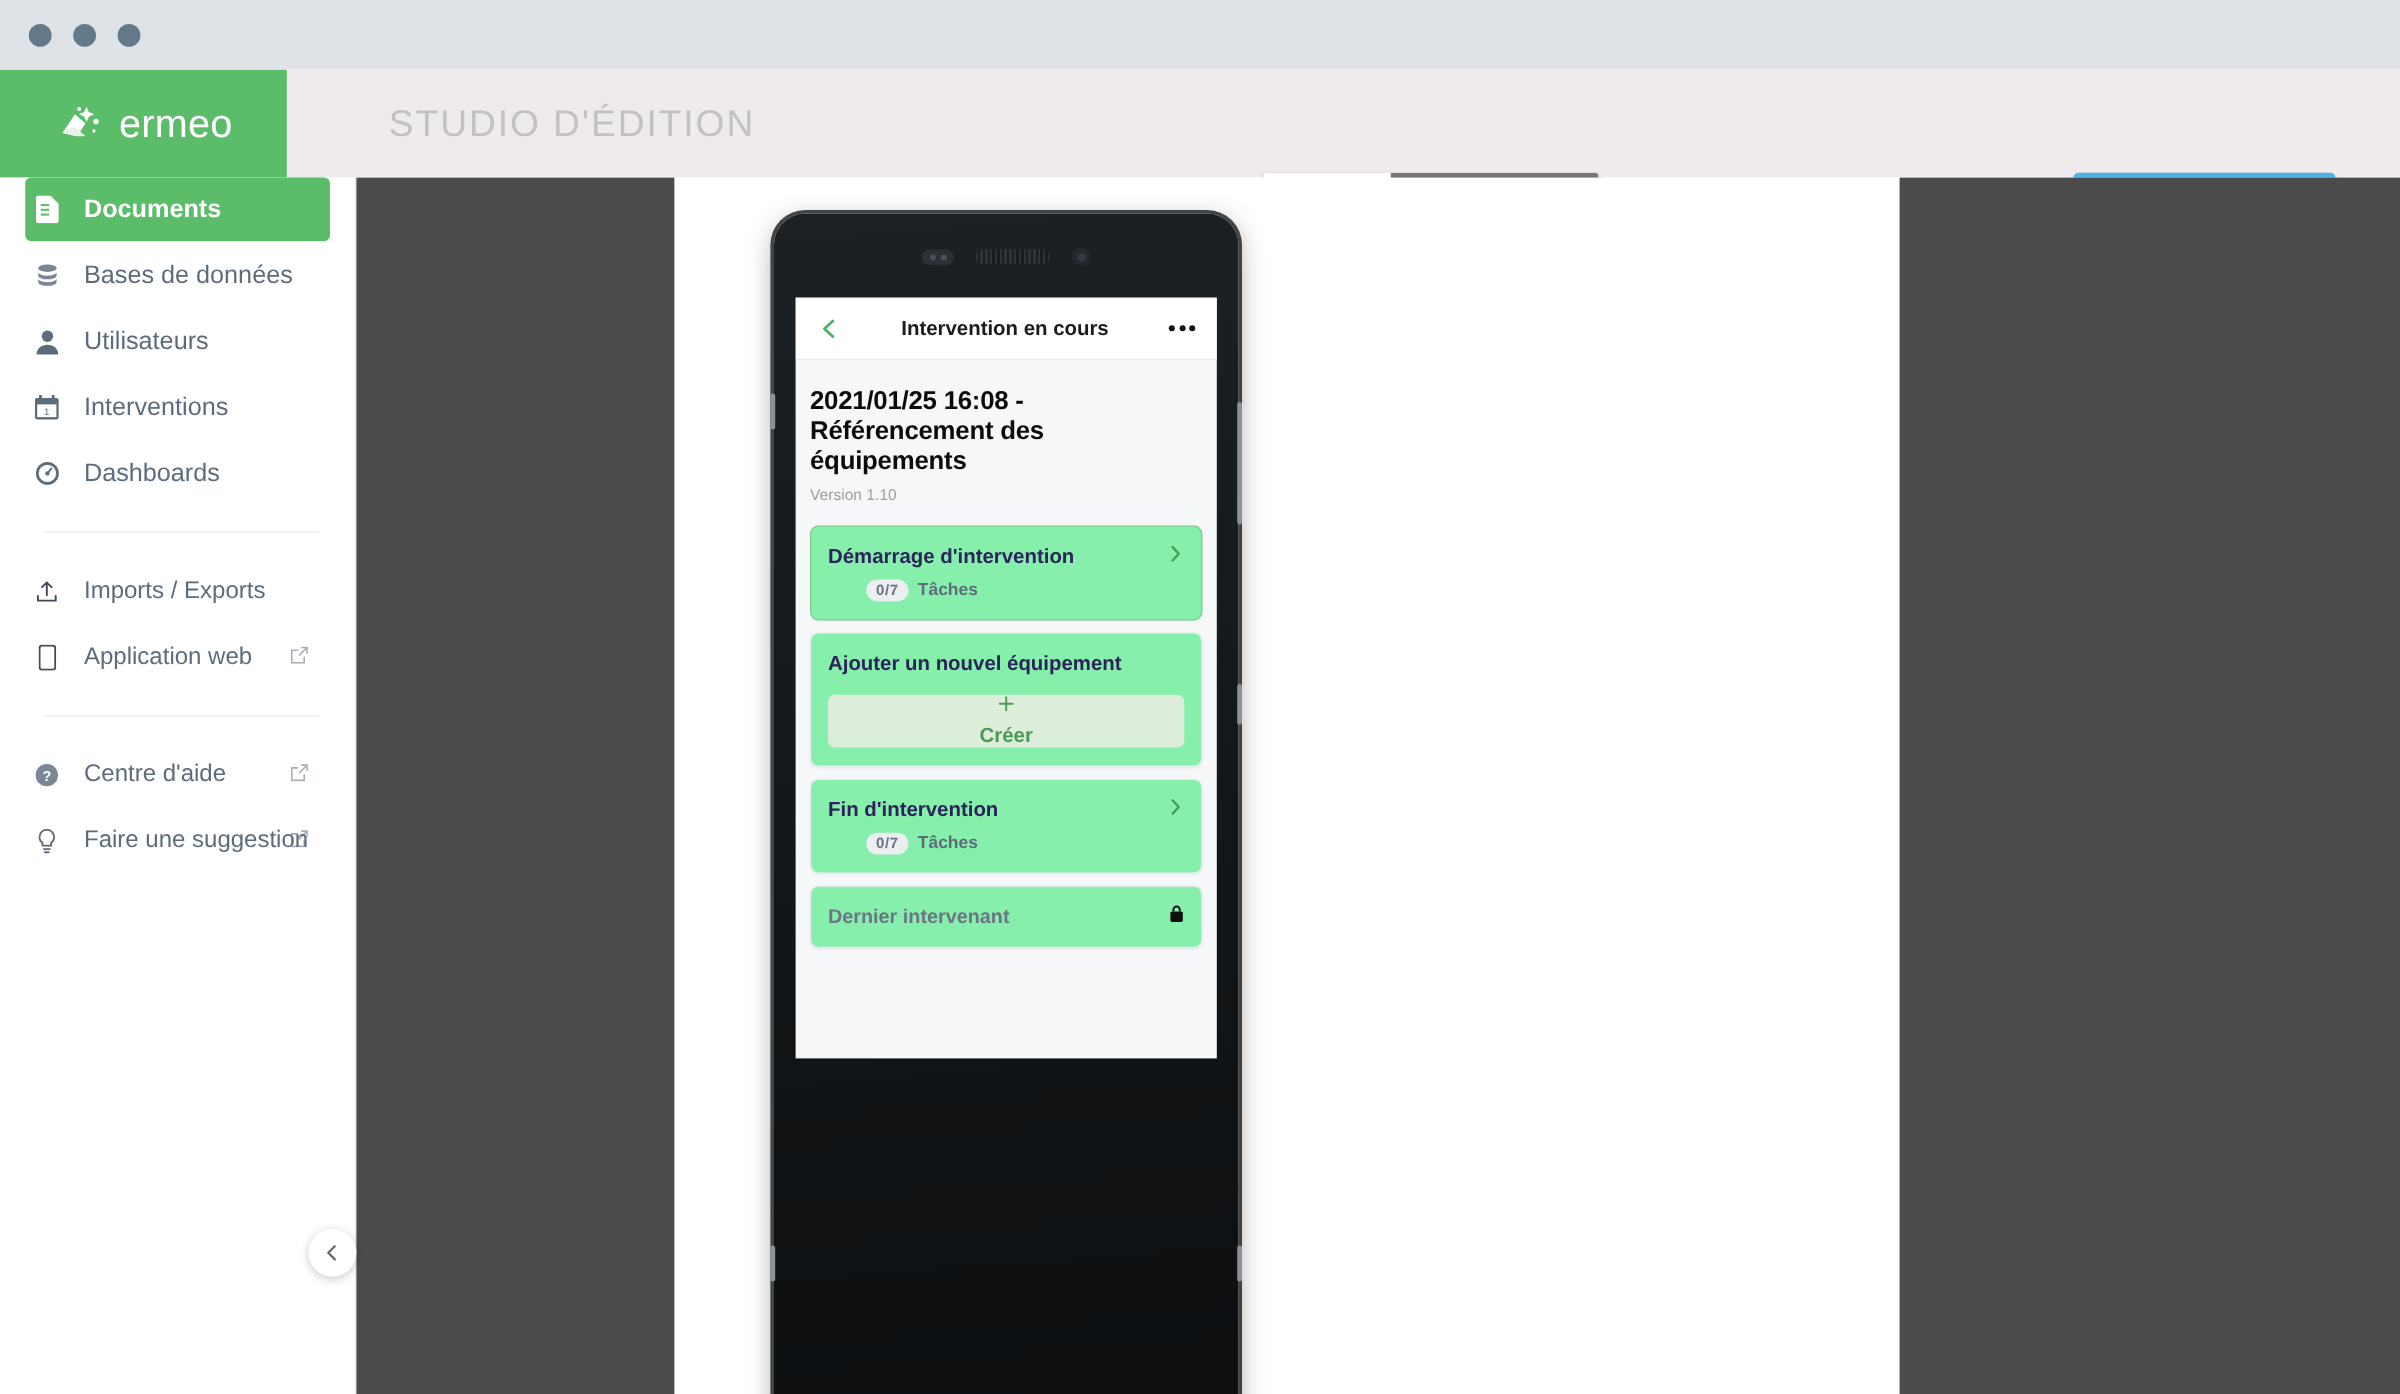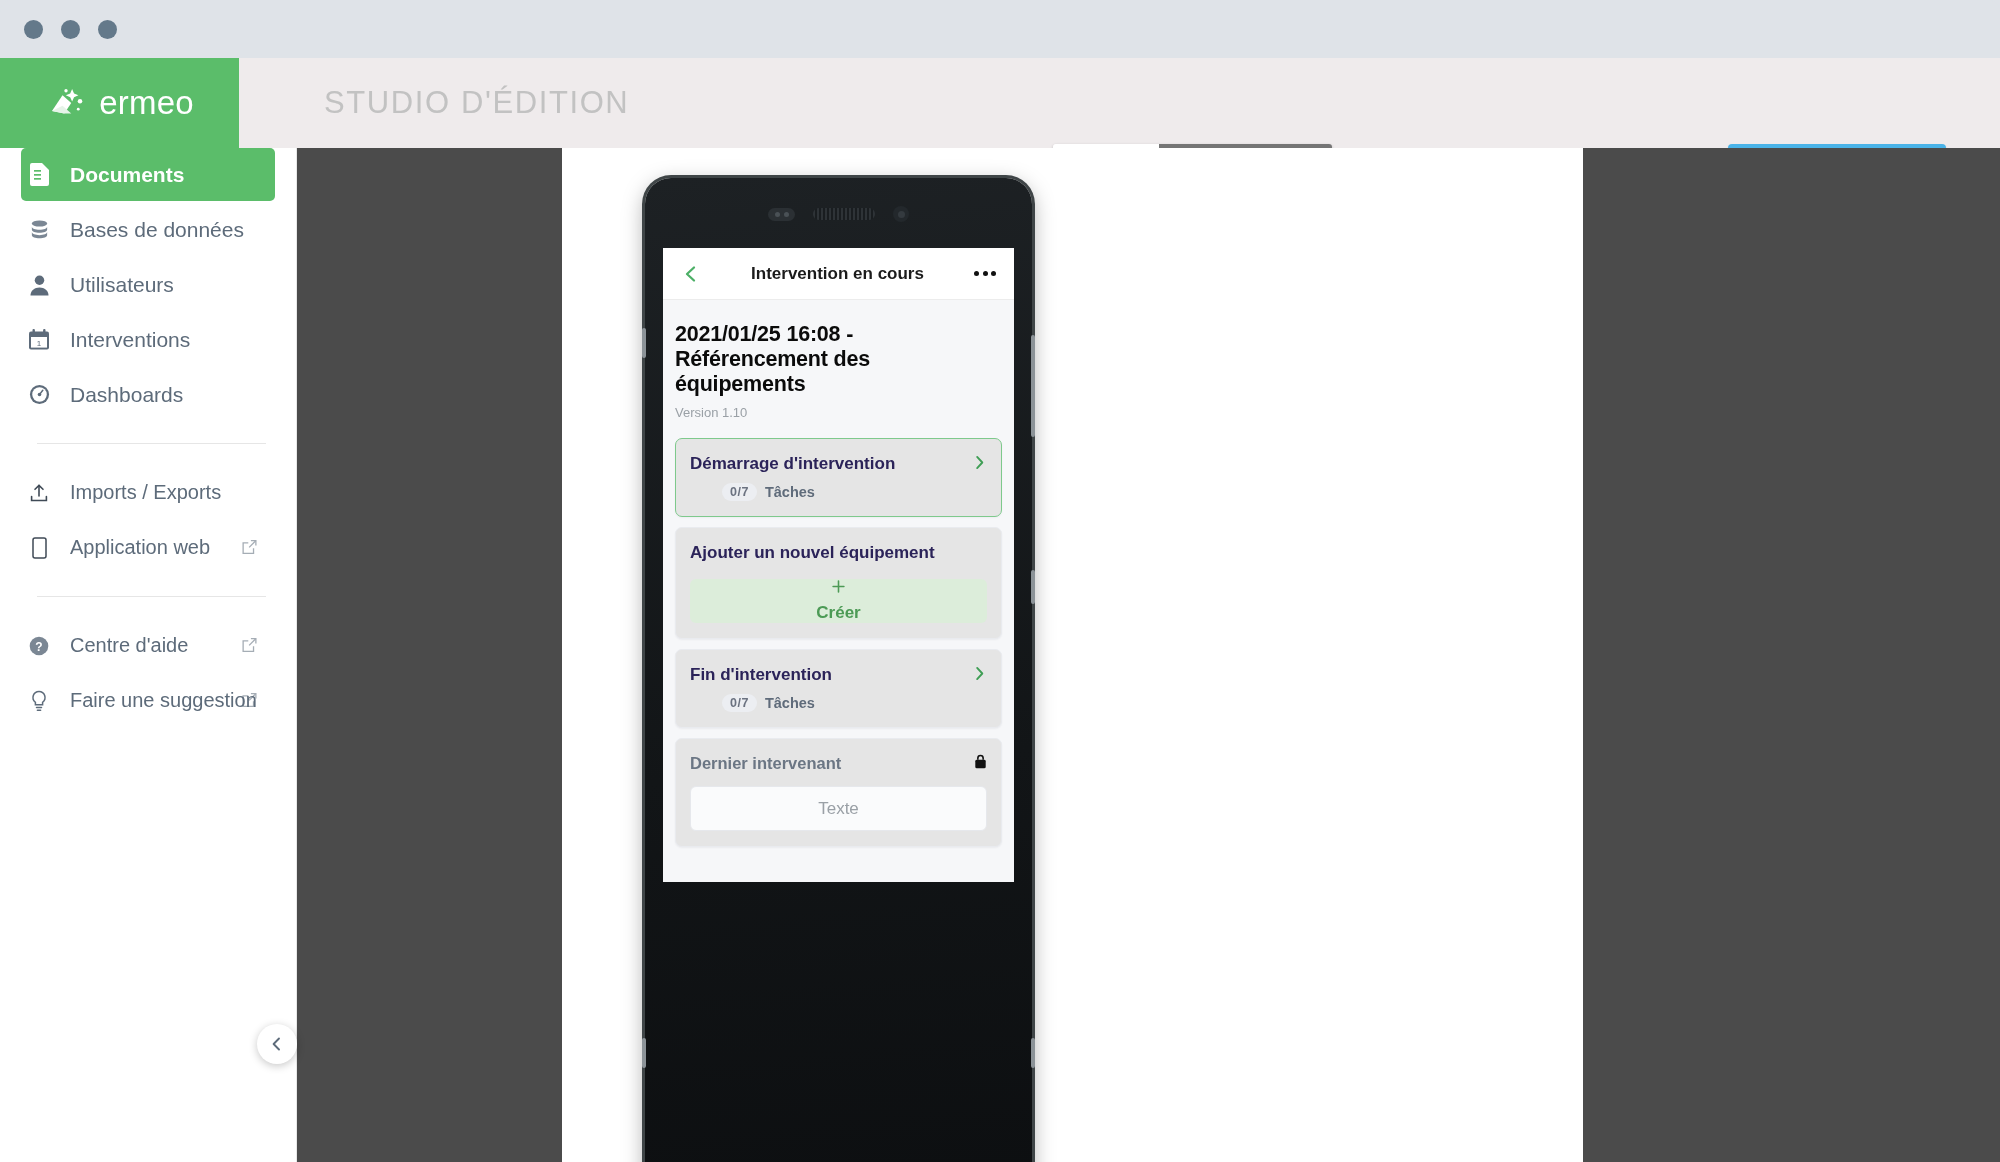--- a/index.html
+++ b/index.html
@@ -151,21 +151,21 @@
   .kebab i { width: 5px; height: 5px; border-radius: 50%; background: #121212; display: block; }
 
   .doc-head { padding: 22px 12px 8px; }
   .doc-title {
     font-size: 21.5px; font-weight: 700; color: #0b0b0b; line-height: 1.17;
     letter-spacing: -.2px;
   }
   .doc-version { font-size: 13px; color: #9aa0a6; margin-top: 8px; }
 
   .card {
-    margin: 10px 12px; background: #e5e5e5; border: 1px solid #e9ebef;
+    margin: 10px 12px; background: #86efac; border: 1px solid #e9ebef;
     border-radius: 7px; padding: 15px 14px;
     box-shadow: 0 1px 2px rgba(16,24,40,.05);
   }
   .card.highlight { border-color: #7ec98c; box-shadow: 0 1px 2px rgba(16,24,40,.04); }
   .card-row { display: flex; align-items: center; justify-content: space-between; }
   .card-title { font-size: 17px; font-weight: 700; color: #2b2359; }
   .task-row { display: flex; align-items: center; gap: 8px; margin-top: 9px; margin-left: 32px; }
   .badge {
     background: #eceef2; color: #6b7280; font-size: 12.5px; font-weight: 700;
     border-radius: 9px; padding: 2px 8px; letter-spacing: .5px;
@@ -453,21 +453,18 @@
         <div class="card">
           <div class="card-row">
             <span class="field-label">Dernier intervenant</span>
             <span>
               <svg width="13" height="15" viewBox="0 0 14 16" fill="#111111">
                 <path d="M7 0.6a3.7 3.7 0 0 0-3.7 3.7V6H5V4.3a2 2 0 0 1 4 0V6h1.7V4.3A3.7 3.7 0 0 0 7 .6z"></path>
                 <rect x="1.4" y="6" width="11.2" height="9.4" rx="1.6"></rect>
               </svg>
             </span>
           </div>
-          <div class="text-input">
-            <span>Texte</span>
-          </div>
         </div>
 
       </div>
     </div>
   </div>
 </div>
 
 </body></html>

